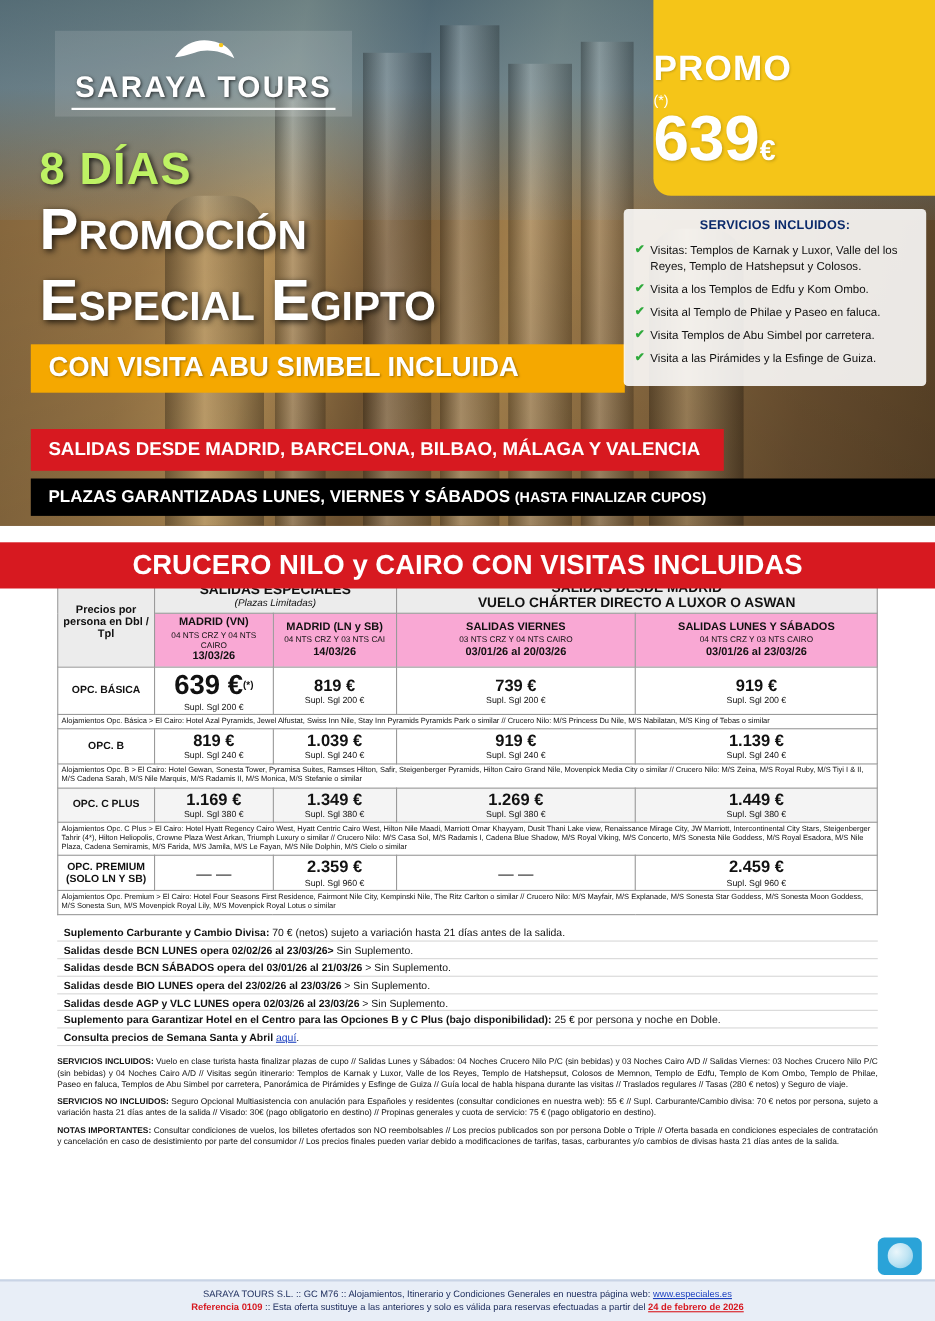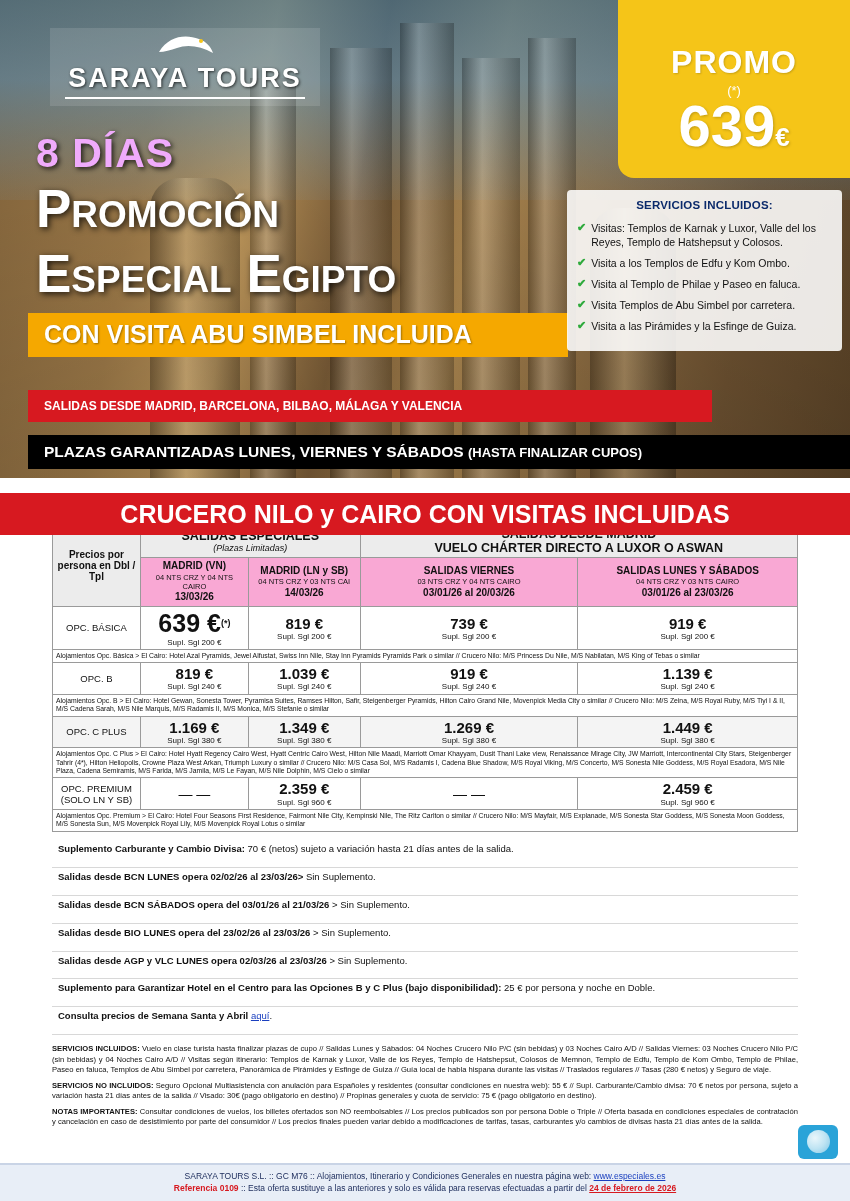--- a/index.html
+++ b/index.html
@@ -73,43 +73,43 @@
     letter-spacing: 2px;
     text-shadow: 1px 1px 3px rgba(0,0,0,0.7);
     margin-top: 1px;
   }
   .logo-rule { width: 240px; height: 2px; background: #fff; margin: 3px auto 0; }
 
   
   .promo {
     position: absolute;
     right: 0; top: 0;
-    width: 232px; height: 178px;
+    width: 256px; height: 178px;
     background: #f5c518;
     border-radius: 0 0 0 16px;
     z-index: 6;
-    text-align: center;
+    text-align: left;
     color: #fff;
   }
   .promo-label {
     font-size: 32px; font-weight: bold; letter-spacing: 1px;
     margin-top: 44px; color: #fff;
     text-shadow: 1px 1px 2px rgba(0,0,0,0.18);
   }
   .promo-star { font-size: 13px; color: #fff; margin-top: 2px; }
   .promo-price {
     font-size: 58px; font-weight: bold; color: #fff; line-height: 0.95;
     text-shadow: 1px 1px 3px rgba(0,0,0,0.22);
   }
   .promo-price .eur { font-size: 26px; }
 
   
   .t-days {
     position: absolute; left: 36px; top: 130px; z-index: 6;
-    color: #f0abfc; font-size: 41px; font-weight: bold; letter-spacing: 1px;
+    color: #bef264; font-size: 41px; font-weight: bold; letter-spacing: 1px;
     text-shadow: 2px 2px 5px rgba(0,0,0,0.75);
   }
   .t-promo {
     position: absolute; left: 36px; top: 178px; z-index: 6;
     color: #fff; font-size: 53px; font-weight: bold; letter-spacing: 0px;
     text-shadow: 2px 2px 6px rgba(0,0,0,0.8);
     font-variant: small-caps;
     text-transform: capitalize;
   }
   .t-esp {
@@ -142,23 +142,23 @@
   }
   .services h4 {
     margin: 0 0 7px 0; font-size: 11.5px; color: #0b2a6b; text-align: center;
     letter-spacing: 0.2px;
   }
   .srv-row { display: flex; gap: 5px; margin-bottom: 7px; align-items: flex-start; }
   .check { color: #2faa3c; font-weight: bold; font-size: 11px; line-height: 1.25; }
 
   
   .bar-red {
-    position: absolute; left: 28px; top: 390px; width: 684px;
+    position: absolute; left: 28px; top: 390px; width: 630px;
     background: #d71920; color: #fff;
-    font-size: 12px; font-weight: bold;
+    font-size: 17px; font-weight: bold;
     padding: 9px 0 9px 16px;
     z-index: 8;
   }
   .bar-orange {
     position: absolute; left: 28px; top: 435px; width: 826px;
     background: #000000; color: #fff;
     font-size: 15.5px; font-weight: bold;
     padding: 8px 0 8px 16px;
     z-index: 8;
   }
@@ -199,41 +199,41 @@
     font-weight: bold;
     font-size: 12.5px;
   }
   .hdr .sub { font-weight: normal; font-size: 9px; font-style: italic; }
   .hdr2 {
     background: #f9a8d4; text-align: center; font-weight: bold; font-size: 10px;
     line-height: 1.25;
   }
   .hdr2 .tiny { font-weight: normal; font-size: 7.5px; }
   .rowlabel {
-    text-align: center; font-weight: normal; font-size: 9.5px; background: #fff;
+    text-align: center; font-weight: bold; font-size: 9.5px; background: #fff;
     width: 88px;
   }
   .price {
     text-align: center; font-weight: bold; font-size: 15px;
     line-height: 1.15;
   }
   .price .sup { display: block; font-weight: normal; font-size: 8px; }
   .price .star { font-size: 9px; vertical-align: super; }
   .bigprice { font-size: 25px; }
   .note {
     font-size: 6.8px; line-height: 1.25; padding: 2px 4px; background: #fff;
   }
   .alt { background: #f4f4f4; }
   .dash { text-align: center; font-size: 14px; }
 
   .supl-list {
     width: 746px; margin: 8px auto 0 auto;
     font-size: 9.5px; line-height: 1.15;
   }
-  .supl-list div { padding: 4px 0 12px 6px; border-bottom: 1px solid #d8d8d8; }
+  .supl-list div { padding: 4px 0 0 6px; border-bottom: 1px solid #d8d8d8; }
   .supl-list b { font-weight: bold; }
   .supl-list a { color: #1a3fbf; }
 
   .fineprint {
     width: 746px; margin: 9px auto 0 auto;
     font-size: 7.6px; line-height: 1.38; text-align: justify; color: #111;
   }
   .fineprint p { margin: 0 0 5px 0; }
   .fineprint b { font-weight: bold; }
 

